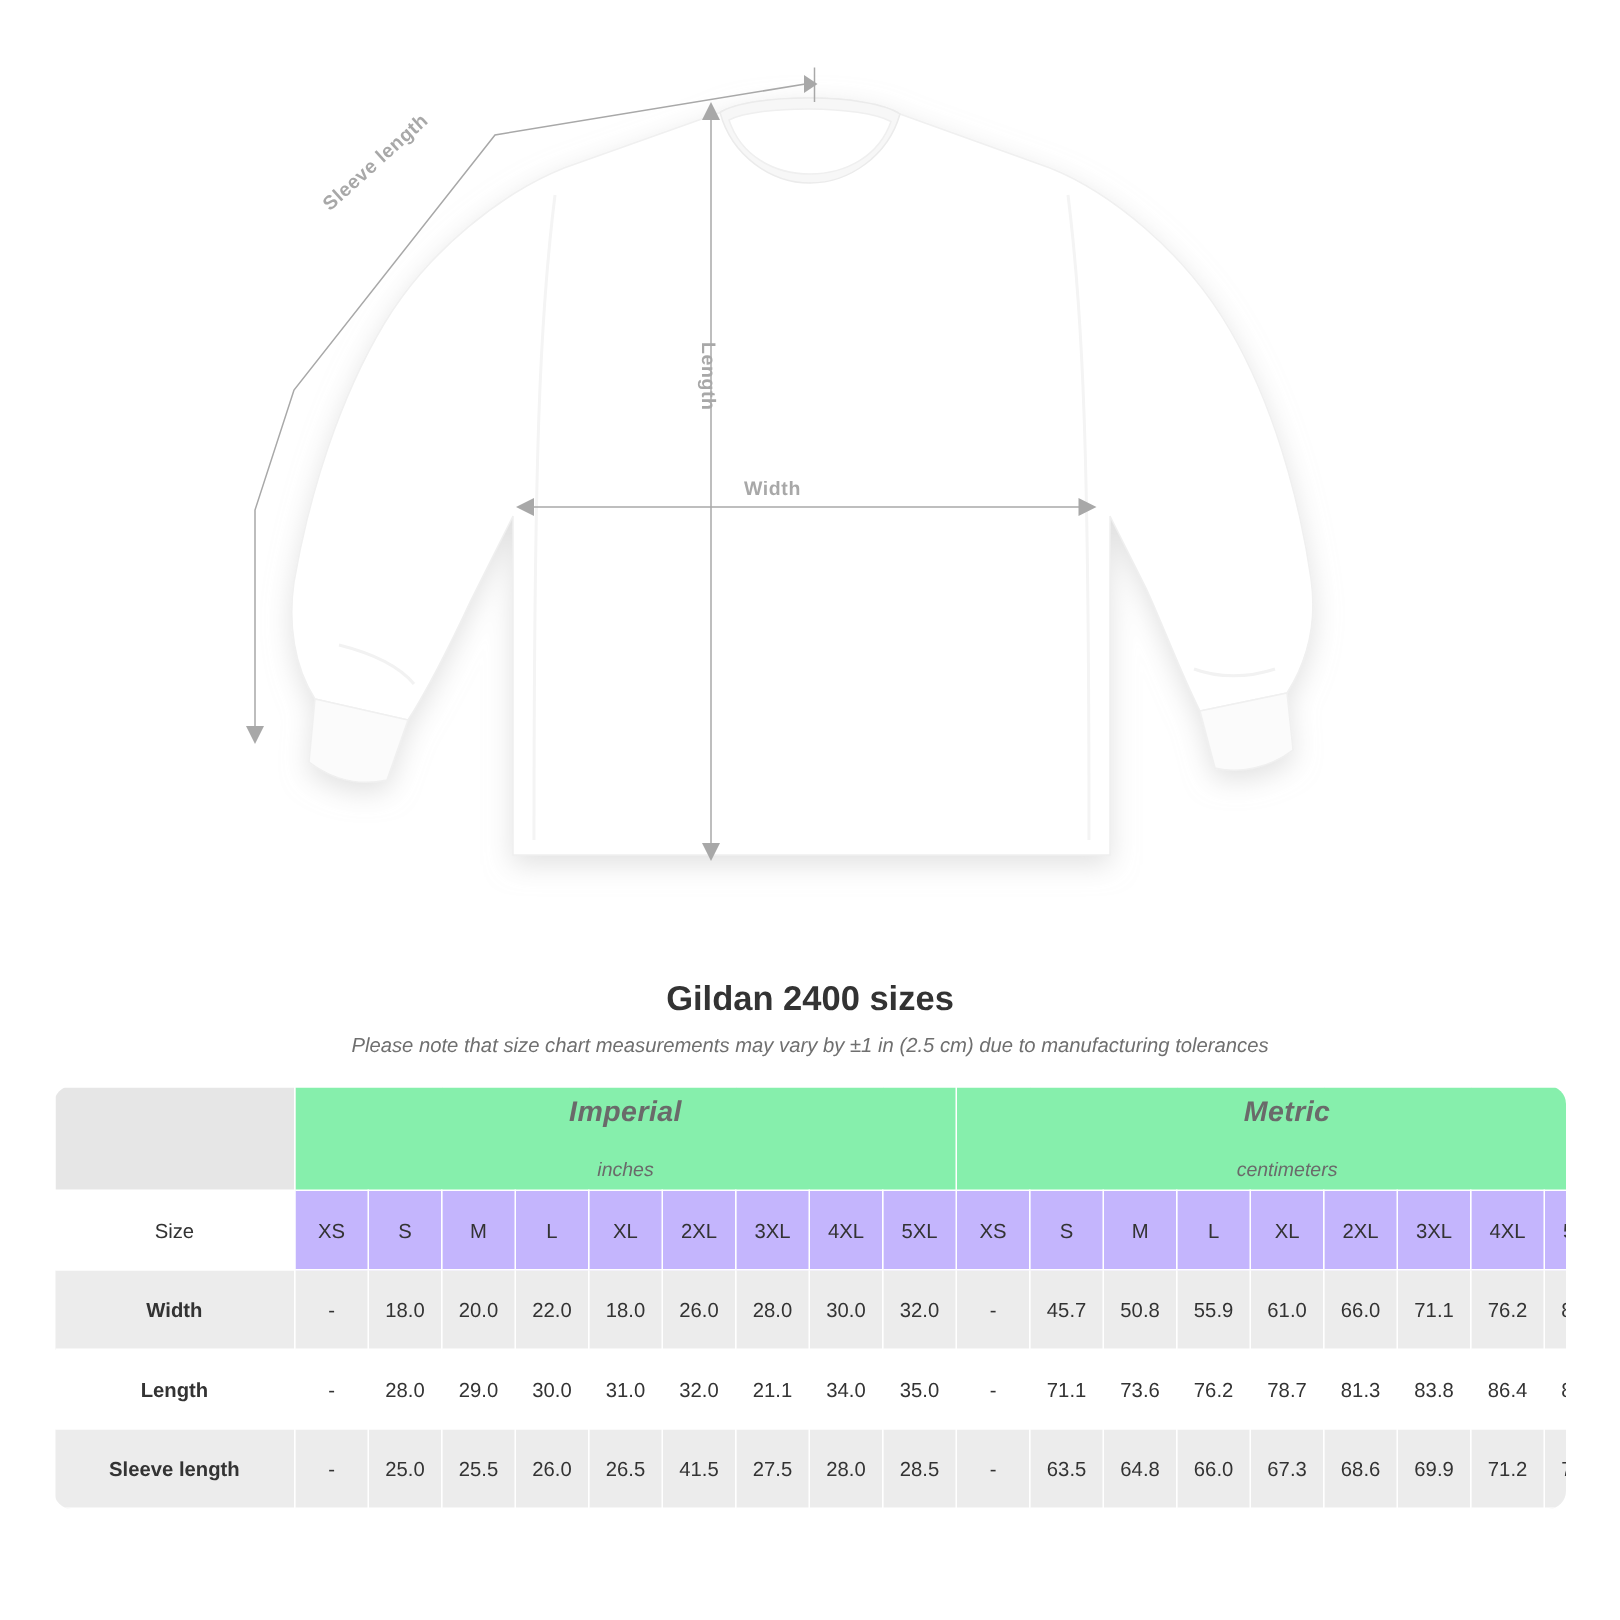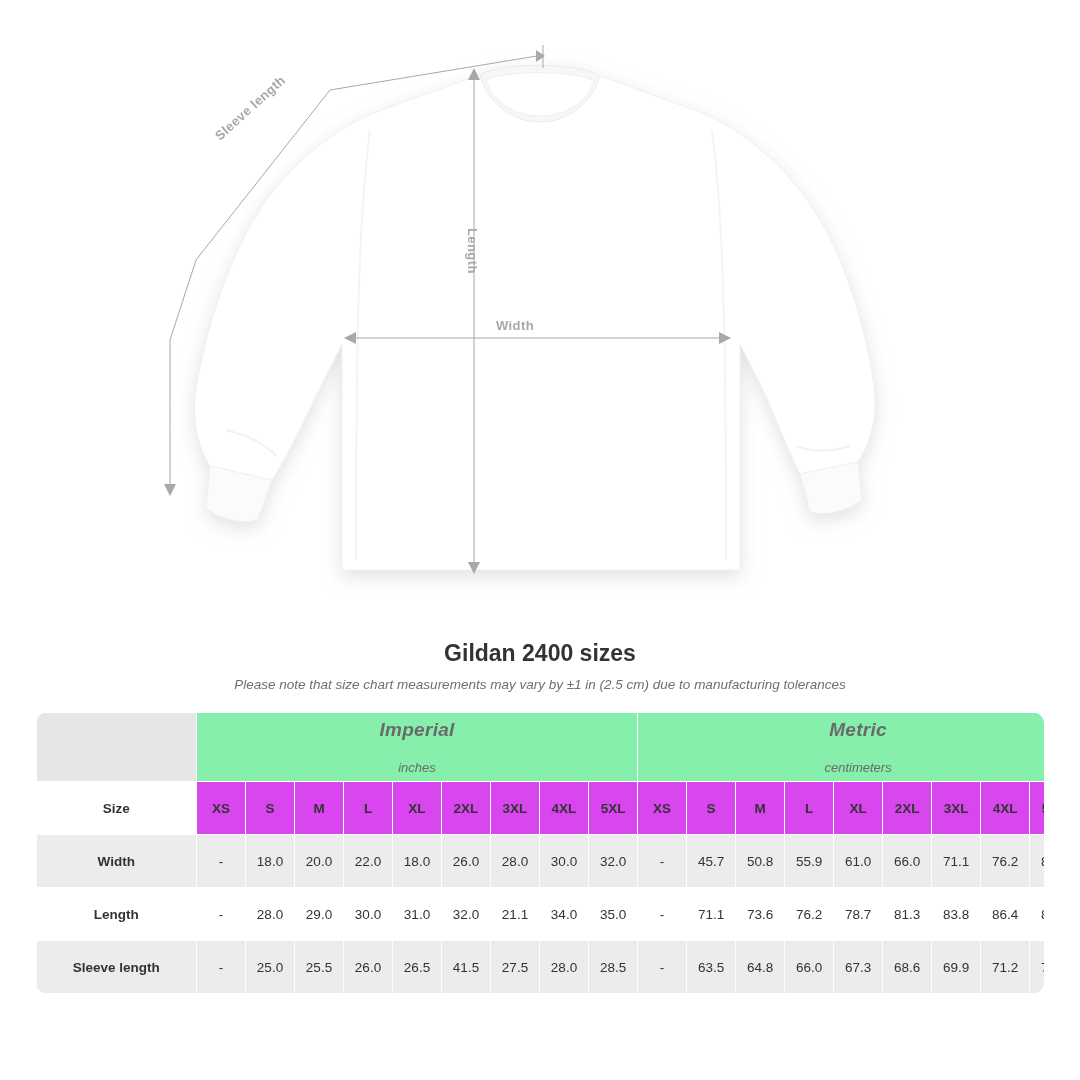--- a/index.html
+++ b/index.html
@@ -55,21 +55,21 @@
     transform-origin: left top;
   }
   .label-width {
     left: 496px;
     top: 318px;
   }
 
   
   .title-block {
     text-align: center;
-    margin-top: 30px;
+    margin-top: 42px;
   }
   .chart-title {
     font-size: 23px;
     font-weight: bold;
     color: #333333;
     margin: 0;
   }
   .chart-note {
     font-size: 13.5px;
     font-style: italic;
@@ -115,29 +115,29 @@
     color: #6a6a6a;
     margin-top: 19px;
   }
   .corner-cell {
     background: #e6e6e6;
     border: none;
   }
 
   .head-row td {
     height: 52px;
-    background: #d946ef;
-    font-weight: bold;
+    background: #c4b5fd;
+    font-weight: normal;
     font-size: 13.5px;
     border: 1px solid #eeeeee;
   }
   .head-row td.rowlabel {
     background: #ffffff;
     color: #333333;
-    font-weight: bold;
+    font-weight: normal;
     font-size: 13.5px;
     border-left: none;
   }
 
   .data-row td {
     height: 52px;
     border: 1px solid #f0f0f0;
   }
   .row-alt td {
     background: #ececec;

